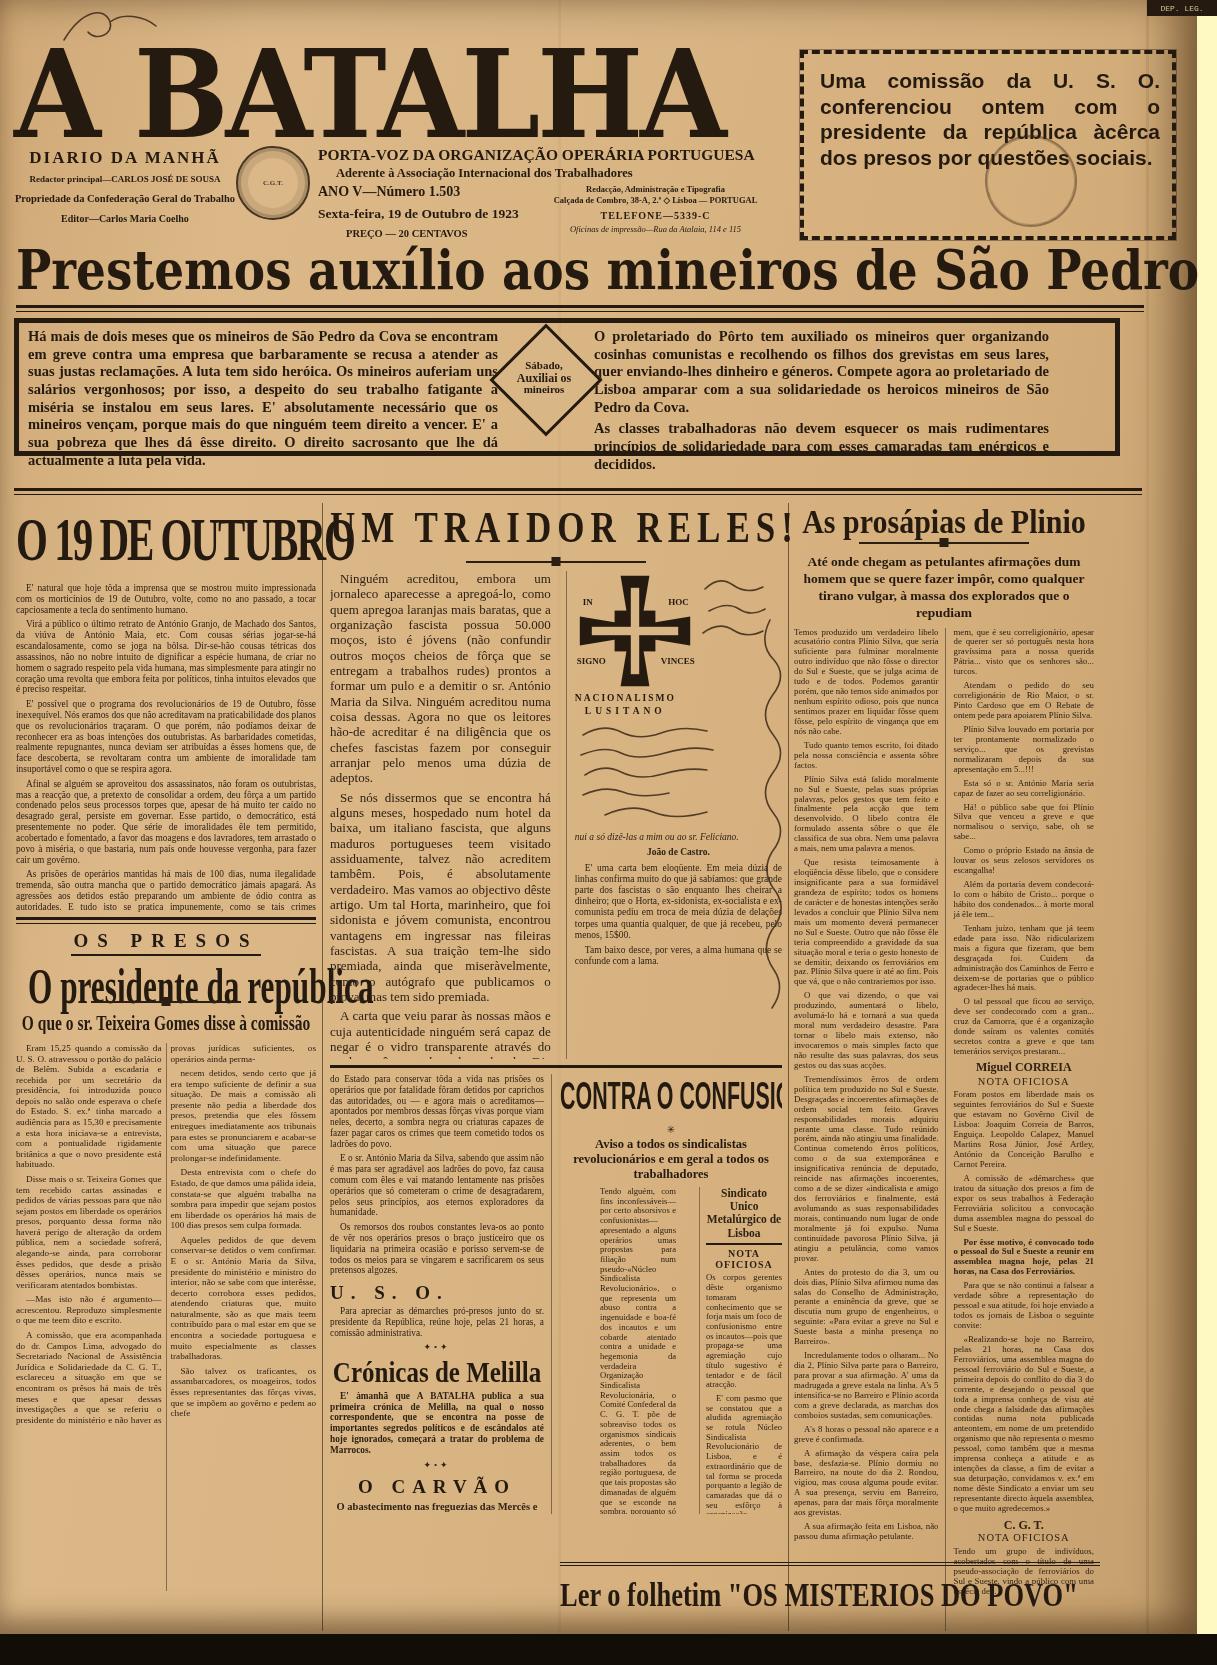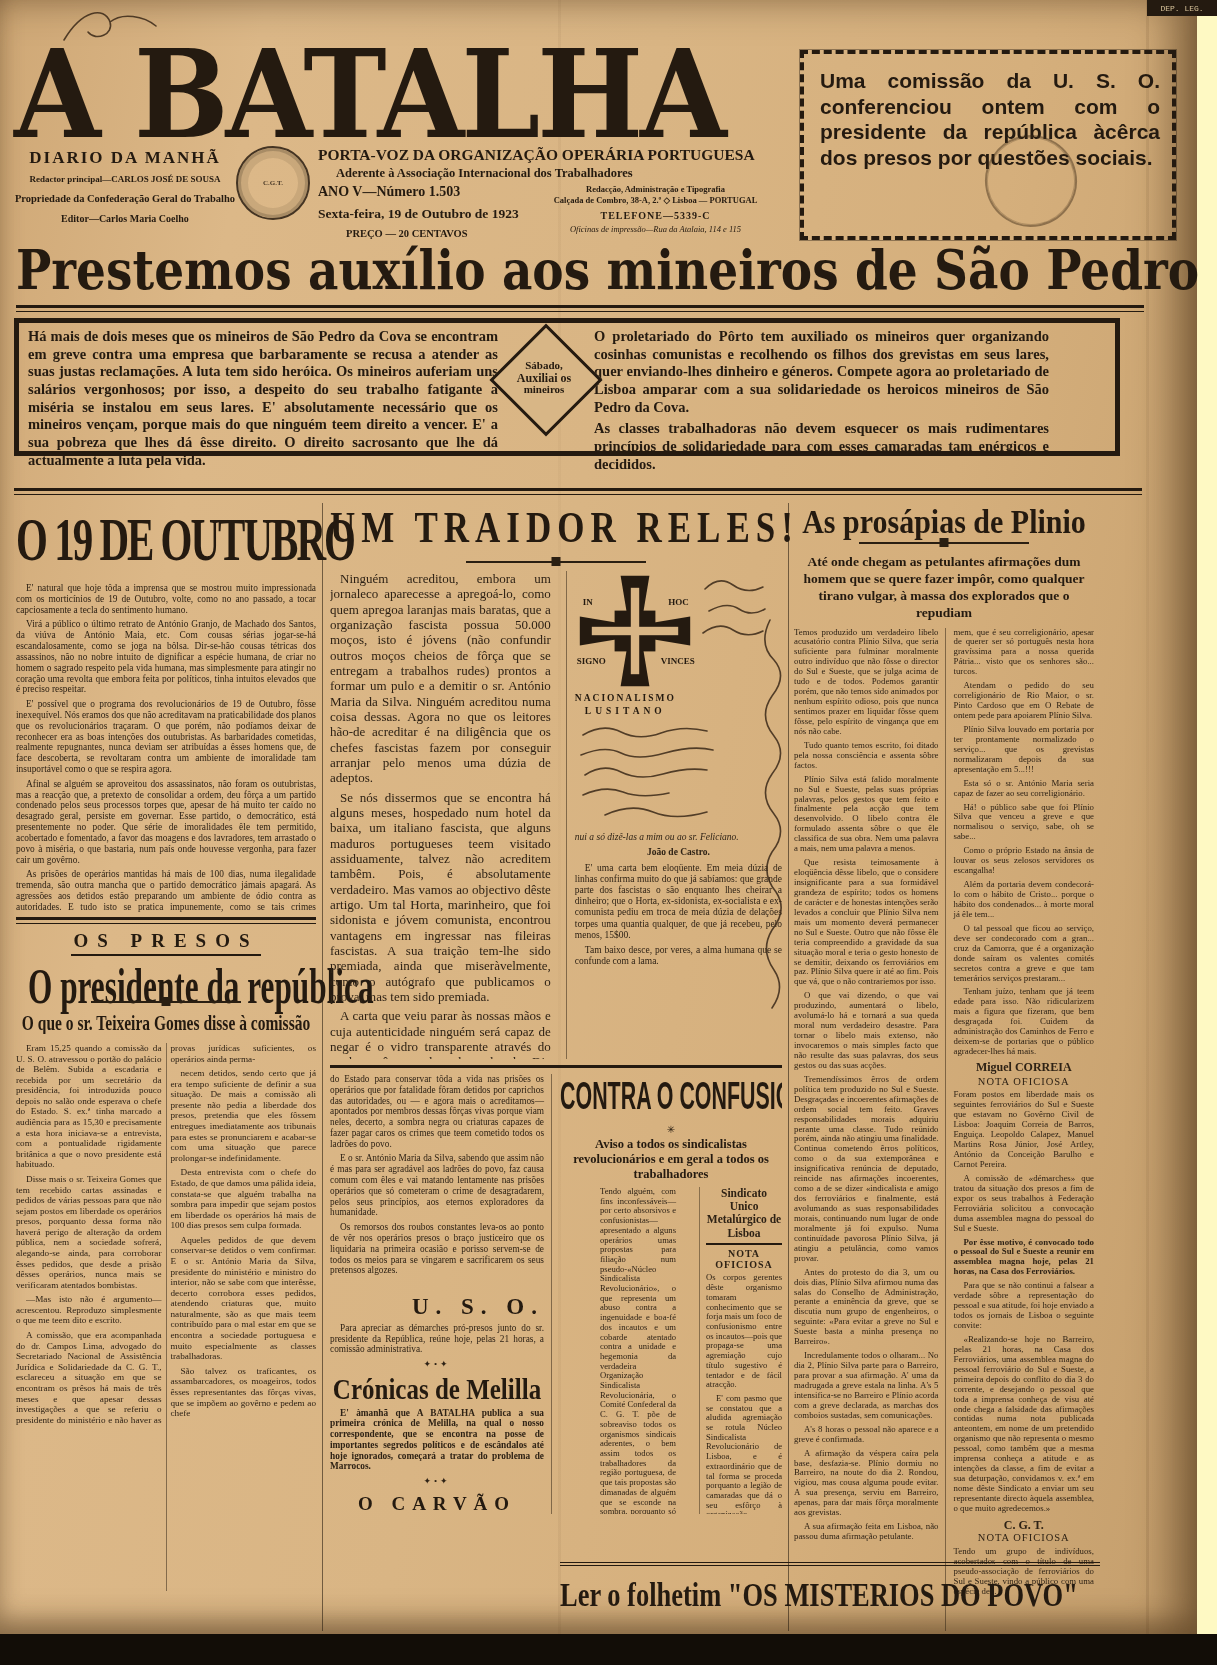--- a/index.html
+++ b/index.html
@@ -103,21 +103,21 @@
   .traidor-r{width:212px;position:relative;font-size:9.5px;line-height:1.18;}
   .emblem{position:relative;width:120px;height:120px;}
   .emblem .lbl{position:absolute;font-size:9px;font-weight:bold;color:#241a10;}
   .emb-cap{font-size:9.5px;font-weight:bold;letter-spacing:2px;color:#241a10;margin-top:2px;}
   .hand{stroke:#3a2817;stroke-width:1.6;fill:none;stroke-linecap:round;opacity:.85;}
 
   .col2-rule{margin:6px 0;border-top:3px solid #241a10;}
   .col2-bottom{display:flex;gap:8px;height:440px;overflow:hidden;}
   .c2bl{width:222px;border-right:1px solid rgba(42,30,16,.5);padding-right:7px;font-size:9.3px;line-height:1.16;}
   .c2br{width:222px;font-size:8.6px;line-height:1.13;}
-  .h-uso{font-size:23px;font-weight:bold;letter-spacing:7px;text-align:right;color:#241a10;margin:18px 0 2px;}
+  .h-uso{font-size:19px;font-weight:bold;letter-spacing:7px;text-align:left;color:#241a10;margin:6px 0 2px;}
   .uso-orn{text-align:center;font-size:9px;letter-spacing:3px;margin-bottom:3px;}
   .h-cron{font-family:"Liberation Serif",serif;font-weight:bold;font-size:25px;text-align:center;color:#241a10;
           transform:scaleY(1.15);transform-origin:center top;white-space:nowrap;}
   .h-carvao{font-size:19px;font-weight:bold;letter-spacing:7px;text-align:center;color:#241a10;margin-top:6px;}
   .carvao-sub{font-size:10.5px;font-weight:bold;text-align:center;line-height:1.2;margin:3px 0;}
   .h-contra{font-family:"Liberation Sans",sans-serif;font-weight:bold;font-size:21px;white-space:nowrap;
             transform:scale(1.02,1.85);transform-origin:left top;color:#241a10;letter-spacing:0px;}
   .contra-star{text-align:center;font-size:10px;margin:26px 0 2px;}
   .contra-sub{font-size:12.5px;font-weight:bold;text-align:center;line-height:1.2;color:#241a10;margin-bottom:5px;}
   .contra-cols{display:flex;gap:6px;}
@@ -348,22 +348,22 @@
         <p>A sua afirmação feita em Lisboa, não passou duma afirmação petulante.</p>
       </div>
       <div class="prosap-r just">
         <p class="nob">mem, que é seu correligionário, apesar de querer ser só português nesta hora gravíssima para a nossa querida Pátria... visto que os senhores são... turcos.</p>
         <p>Atendam o pedido do seu correligionário de Rio Maior, o sr. Pinto Cardoso que em O Rebate de ontem pede para apoiarem Plínio Silva.</p>
         <p>Plínio Silva louvado em portaria por ter prontamente normalizado o serviço... que os grevistas normalizaram depois da sua apresentação em 5...!!!</p>
         <p>Esta só o sr. António Maria seria capaz de fazer ao seu correligionário.</p>
         <p>Há! o público sabe que foi Plínio Silva que venceu a greve e que normalisou o serviço, sabe, oh se sabe...</p>
         <p>Como o próprio Estado na ânsia de louvar os seus zelosos servidores os escangalha!</p>
         <p>Além da portaria devem condecorá-lo com o hábito de Cristo... porque o hábito dos condenados... à morte moral já êle tem...</p>
+        <p>Tenham juízo, tenham que já teem edade para isso. Não ridicularizem mais a figura que fizeram, que bem desgraçada foi. Cuidem da administração dos Caminhos de Ferro e deixem-se de portarias que o público agradecer-lhes há mais.</p>
         <p>O tal pessoal que ficou ao serviço, deve ser condecorado com a gran... cruz da Camorra, que é a organização donde saíram os valentes comités secretos contra a greve e que tam temerários serviços prestaram...</p>
-        <p>Tenham juízo, tenham que já teem edade para isso. Não ridicularizem mais a figura que fizeram, que bem desgraçada foi. Cuidem da administração dos Caminhos de Ferro e deixem-se de portarias que o público agradecer-lhes há mais.</p>
         <div class="sig-correia">Miguel CORREIA</div>
         <div class="nota-h">NOTA OFICIOSA</div>
         <p class="nob">Foram postos em liberdade mais os seguintes ferroviários do Sul e Sueste que estavam no Govêrno Civil de Lisboa: Joaquim Correia de Barros, Enguiça. Leopoldo Calapez, Manuel Martins Rosa Júnior, José Artley, António da Conceição Barulho e Carnot Pereira.</p>
         <p>A comissão de «démarches» que tratou da situação dos presos a fim de expor os seus trabalhos à Federação Ferroviária solicitou a convocação duma assemblea magna do pessoal do Sul e Sueste.</p>
         <p class="boldpara">Por êsse motivo, é convocado todo o pessoal do Sul e Sueste a reunir em assemblea magna hoje, pelas 21 horas, na Casa dos Ferroviários.</p>
         <p>Para que se não continui a falsear a verdade sôbre a representação do pessoal e sua atitude, foi hoje enviado a todos os jornais de Lisboa o seguinte convite:</p>
         <p>«Realizando-se hoje no Barreiro, pelas 21 horas, na Casa dos Ferroviários, uma assemblea magna do pessoal ferroviário do Sul e Sueste, a primeira depois do conflito do dia 3 do corrente, e desejando o pessoal que toda a imprensa conheça de visu até onde chega a falsidade das afirmações contidas numa nota publicada anteontem, em nome de um pretendido organismo que não representa o mesmo pessoal, como tambêm que a mesma imprensa conheça a atitude e as intenções da classe, a fim de evitar a sua deturpação, convidamos v. ex.ª em nome dêste Sindicato a enviar um seu representante directo àquela assemblea, o que muito agredecemos.»</p>
         <div class="cgt-h">C. G. T.</div>
         <div class="nota-h">NOTA OFICIOSA</div>
         <p class="nob">Tendo um grupo de indivíduos, acobertados com o título de uma pseudo-associação de ferroviários do Sul e Sueste, vindo a público com uma espécie de...</p>

